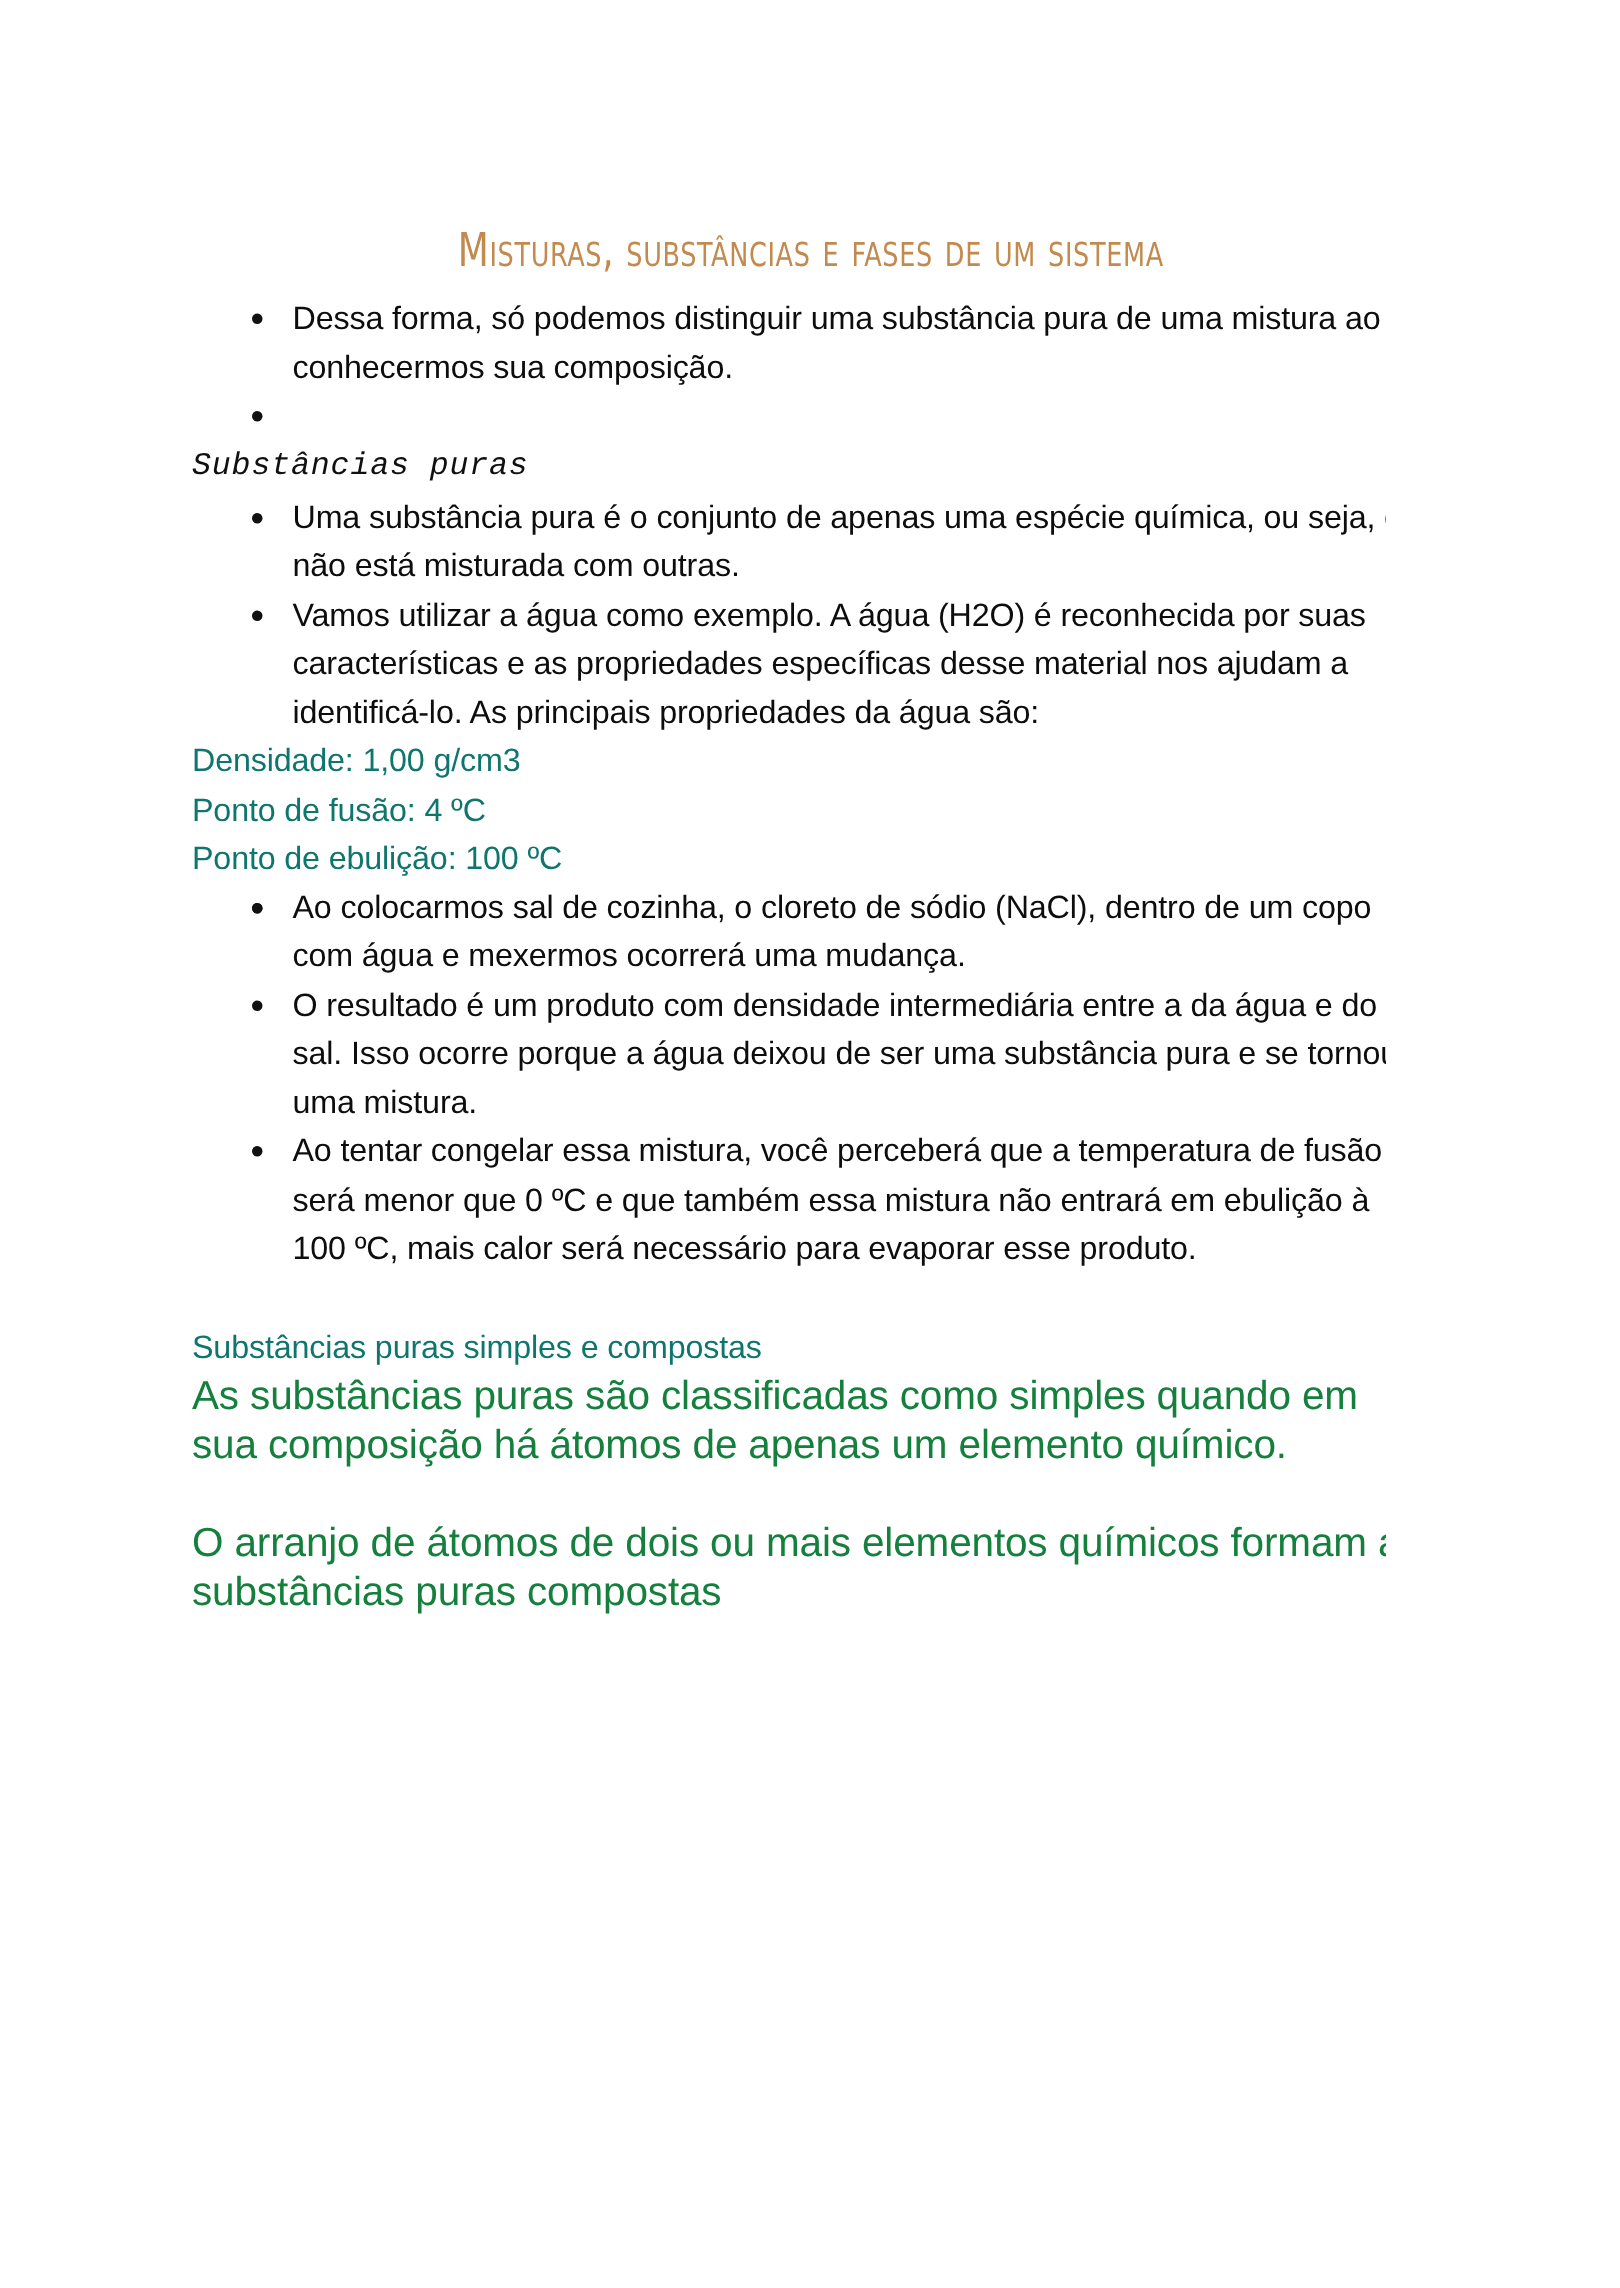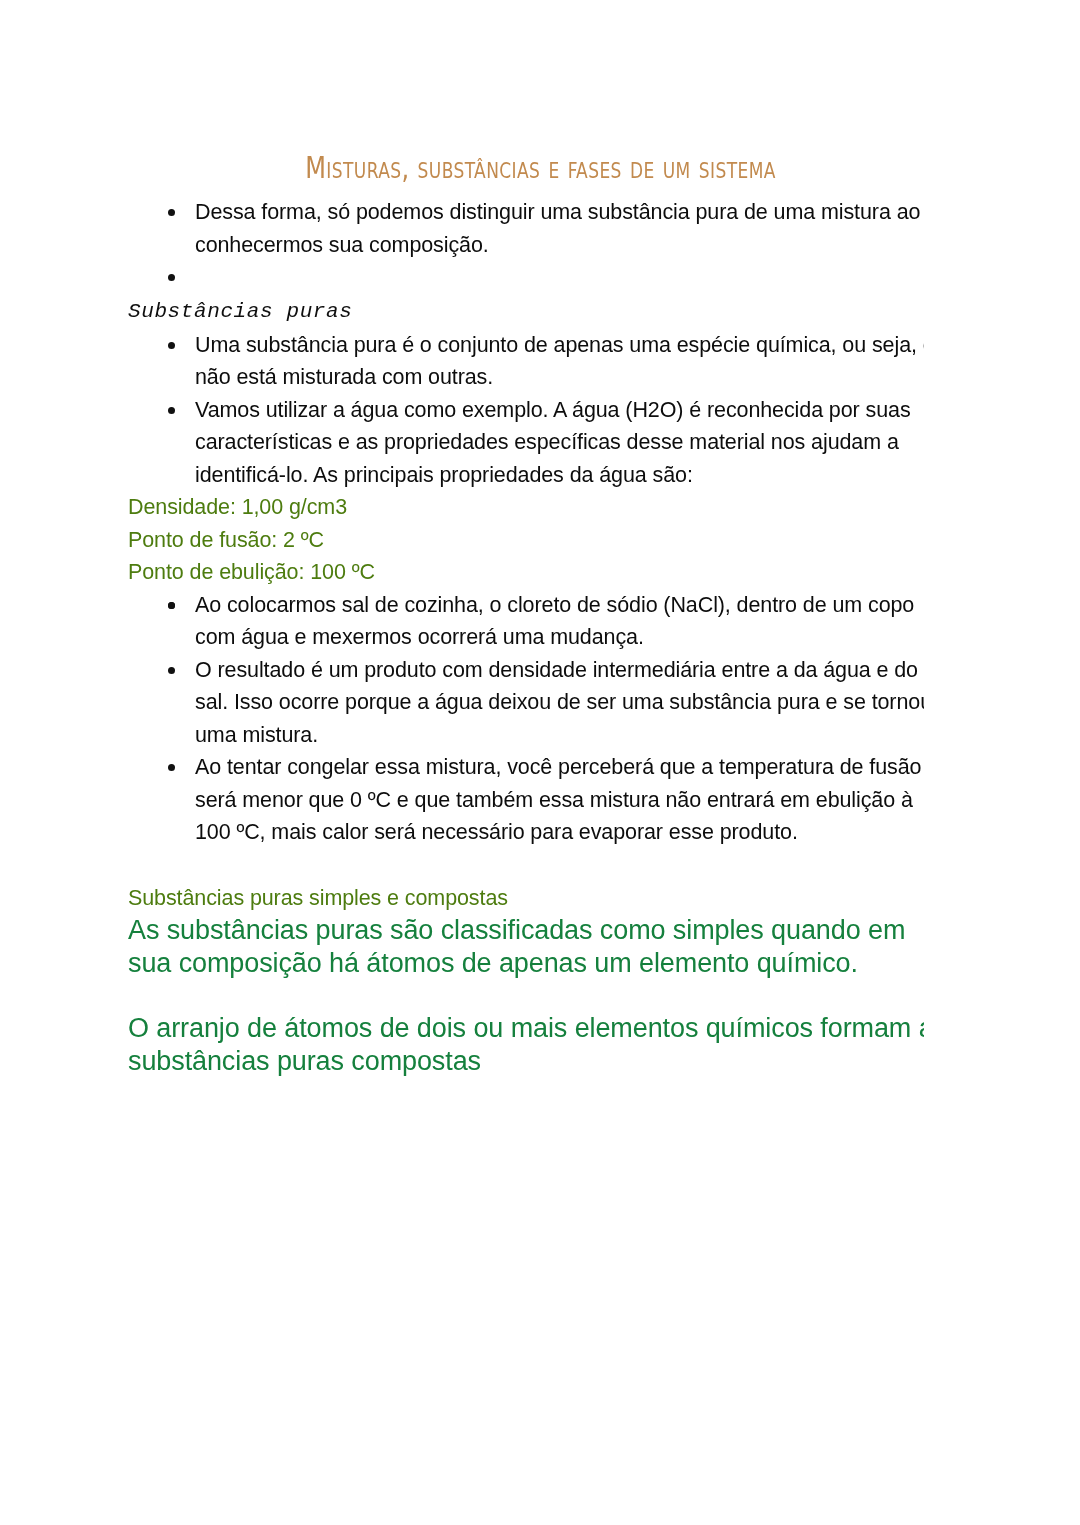--- a/index.html
+++ b/index.html
@@ -80,21 +80,21 @@
     line-height: 32.5px;
     color: #101010;
     letter-spacing: 0.6px;
     margin: 0;
   }
 
   
   .plain-line {
     font-size: 21.5px;
     line-height: 32.5px;
-    color: #4d7c0f;
+    color: #0f766e;
     letter-spacing: -0.1px;
     margin: 0;
   }
 
   .para {
     font-size: 27px;
     line-height: 32.5px;
     color: #15803d;
     letter-spacing: -0.1px;
     margin: 0;
@@ -131,21 +131,21 @@
         <span class="bullet-dot"></span>
         <span>Uma substância pura é o conjunto de apenas uma espécie química, ou seja, ela não está misturada com outras.</span>
       </li>
       <li>
         <span class="bullet-dot"></span>
         <span>Vamos utilizar a água como exemplo. A água (H2O) é reconhecida por suas características e as propriedades específicas desse material nos ajudam a identificá-lo. As principais propriedades da água são:</span>
       </li>
     </ul>
 
     <div class="plain-line">Densidade: 1,00 g/cm3</div>
-    <div class="plain-line">Ponto de fusão: 2 ºC</div>
+    <div class="plain-line">Ponto de fusão: 4 ºC</div>
     <div class="plain-line">Ponto de ebulição: 100 ºC</div>
 
     <ul class="bullets">
       <li>
         <span class="bullet-dot"></span>
       </li>
       <li>
         <span class="bullet-dot"></span>
         <span>Ao colocarmos sal de cozinha, o cloreto de sódio (NaCl), dentro de um copo com água e mexermos ocorrerá uma mudança.</span>
       </li>

